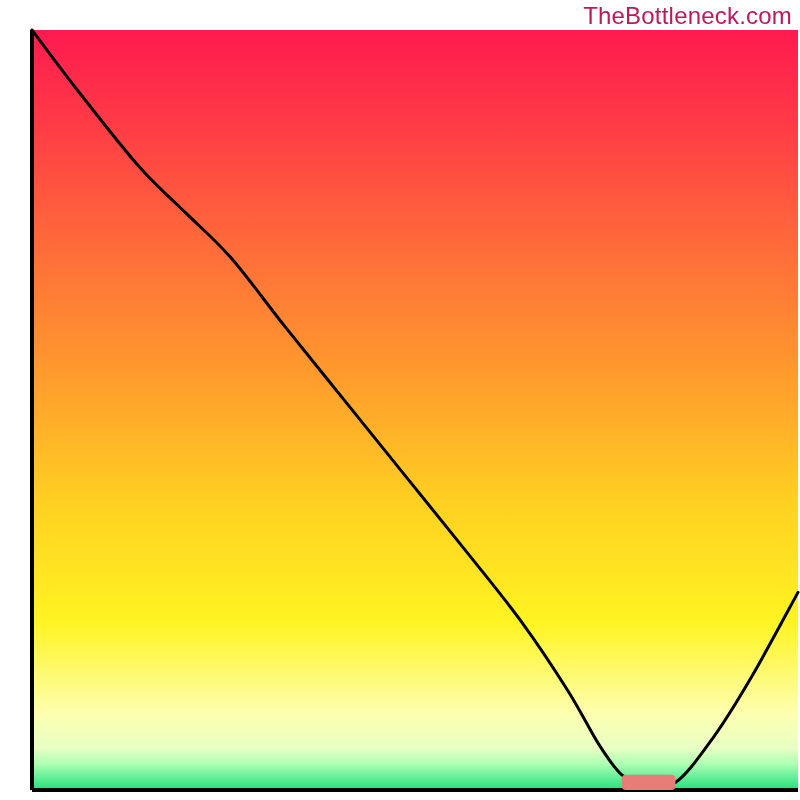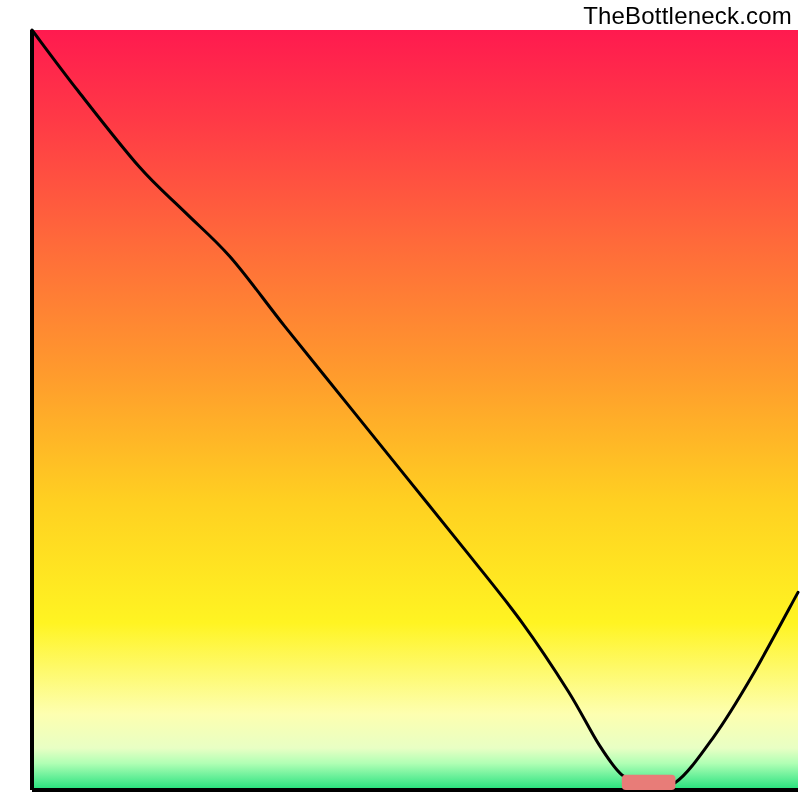--- a/index.html
+++ b/index.html
@@ -12,21 +12,21 @@
   }
   .chart-container {
     position: relative;
     width: 800px;
     height: 800px;
   }
   .watermark {
     position: absolute;
     top: 2px;
     right: 8px;
-    color: #000000;
+    color: #be185d;
     font-size: 24px;
     font-weight: 400;
     letter-spacing: 0.2px;
     z-index: 10;
   }
   svg.plot {
     position: absolute;
     top: 0;
     left: 0;
     width: 800px;

